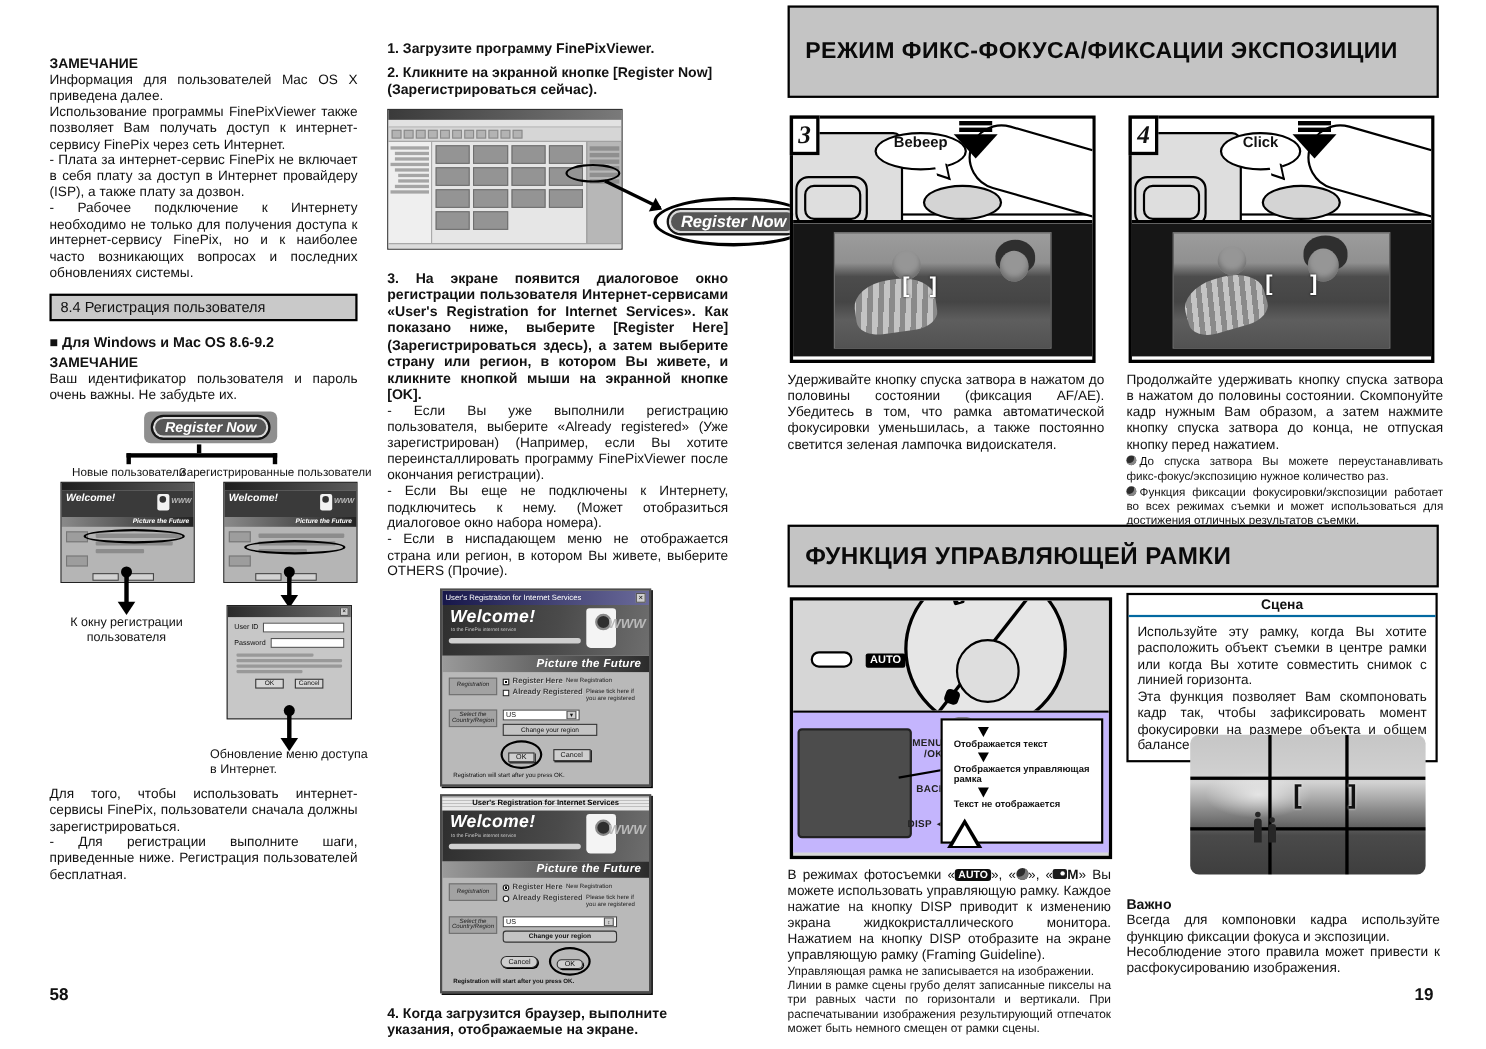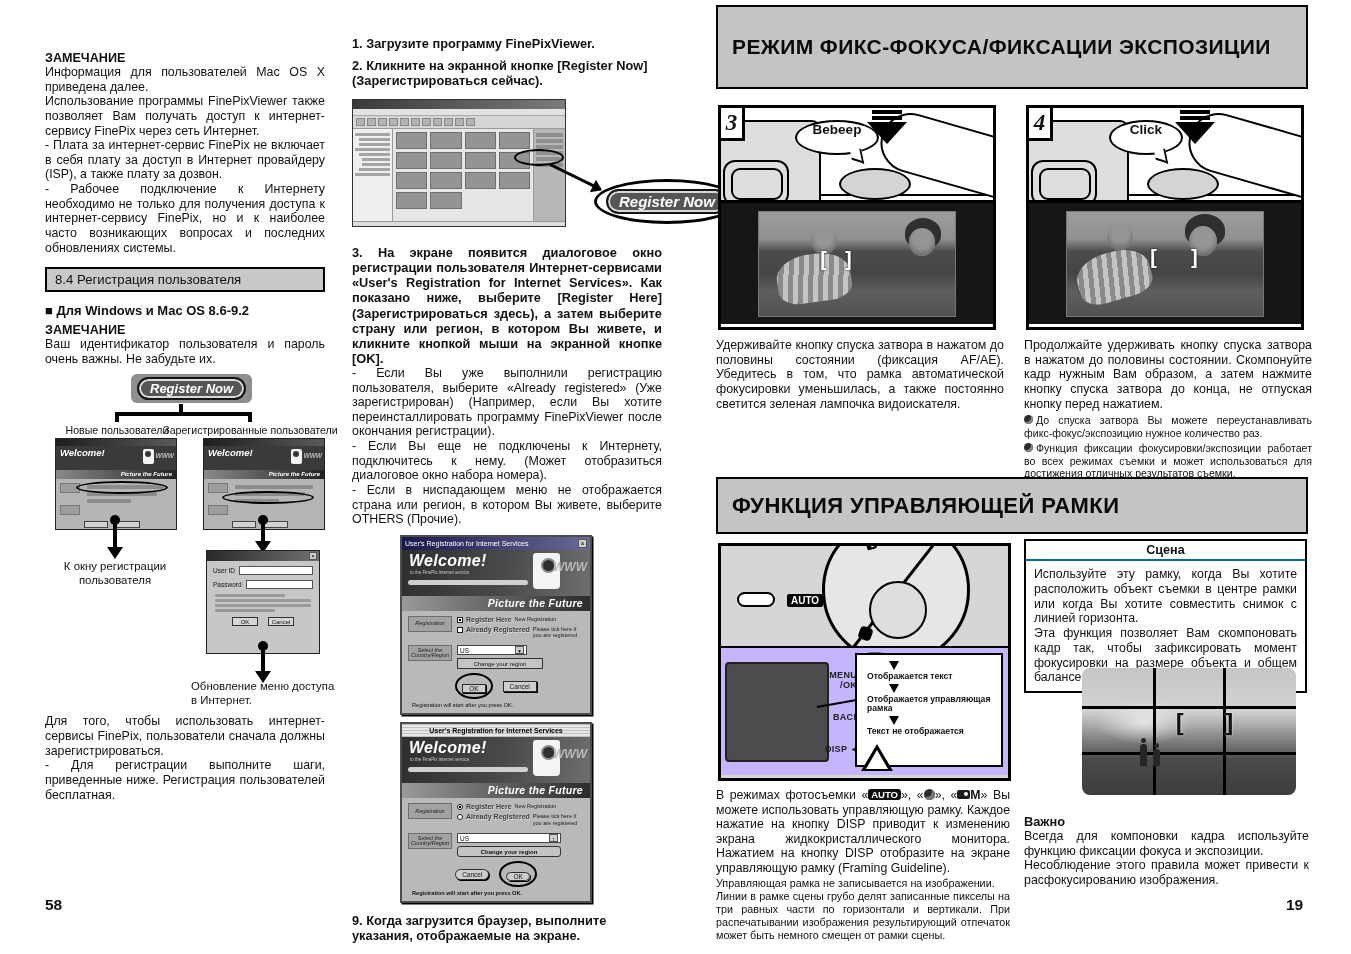--- a/index.html
+++ b/index.html
@@ -452,21 +452,21 @@
           </div>
         </div>
         <div class="dlg-btnrow">
           <span class="dlg-btn" style="border-radius:6px">Cancel</span>
           <span class="ok-ellipse"><span class="dlg-btn" style="border-radius:6px">OK</span></span>
         </div>
         <div class="dlg-footer b">Registration will start after you press OK.</div>
       </div>
     </div>
 
-    <div class="b" style="font-size:12.8px;margin-top:10px;line-height:1.18">9. Когда загрузится браузер, выполните указания, отображаемые на экране.</div>
+    <div class="b" style="font-size:12.8px;margin-top:10px;line-height:1.18">4. Когда загрузится браузер, выполните указания, отображаемые на экране.</div>
   </div>
 
   <div class="bighdr abs" style="left:716px;top:5px;width:592px;height:84px;font-size:21px">
     <span>РЕЖИМ ФИКС-ФОКУСА/ФИКСАЦИИ ЭКСПОЗИЦИИ</span>
   </div>
 
   <div class="panel" style="left:718px;top:105px">
     <div class="pnum">3</div>
     <div class="illus">
       <div class="cam-ground"></div>

